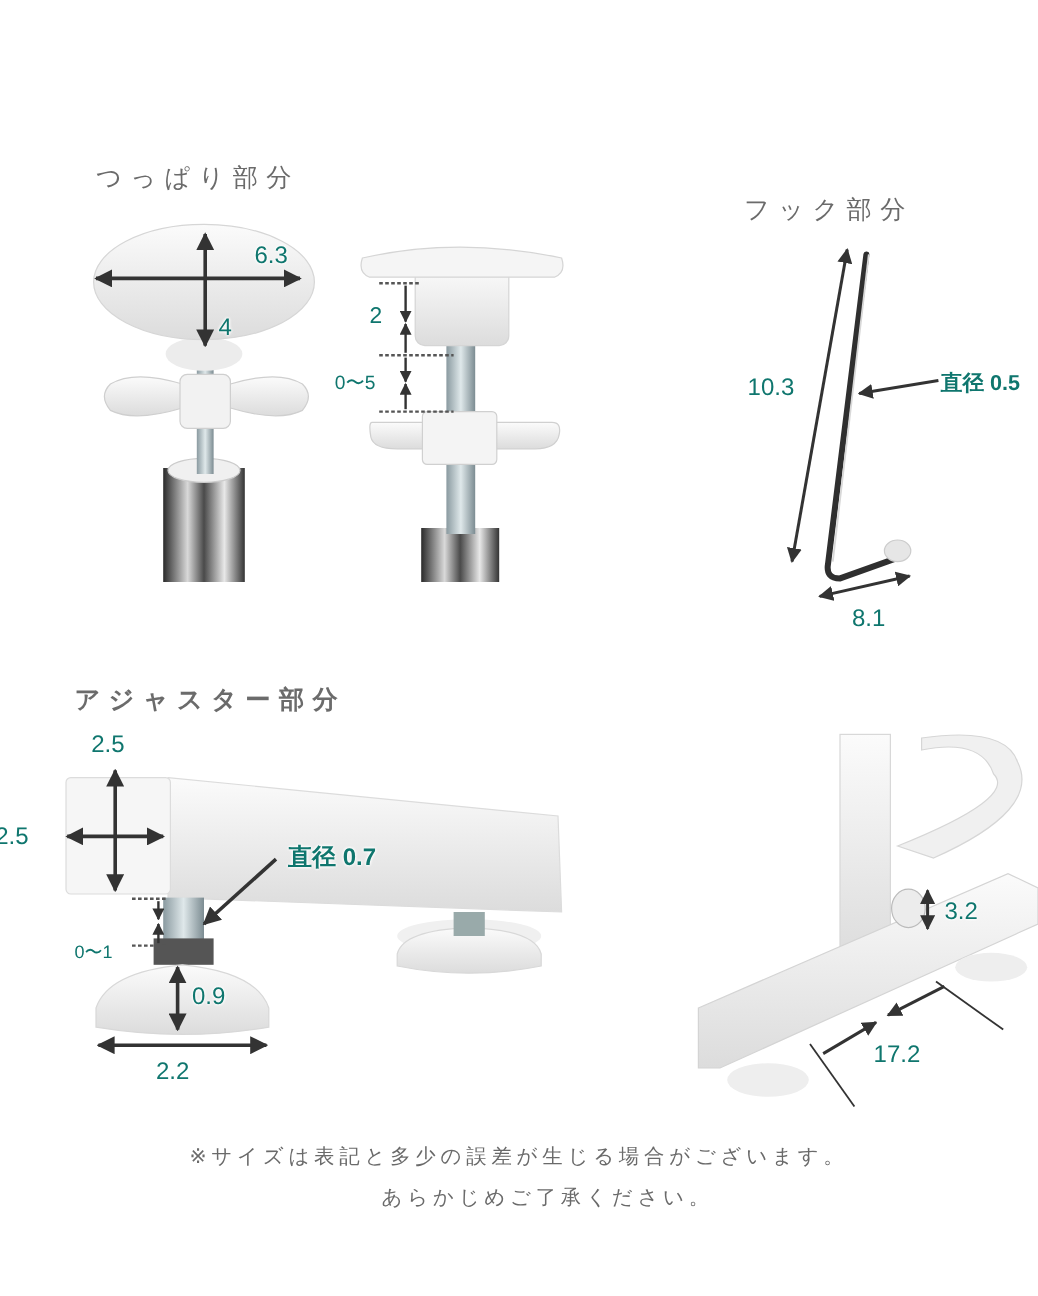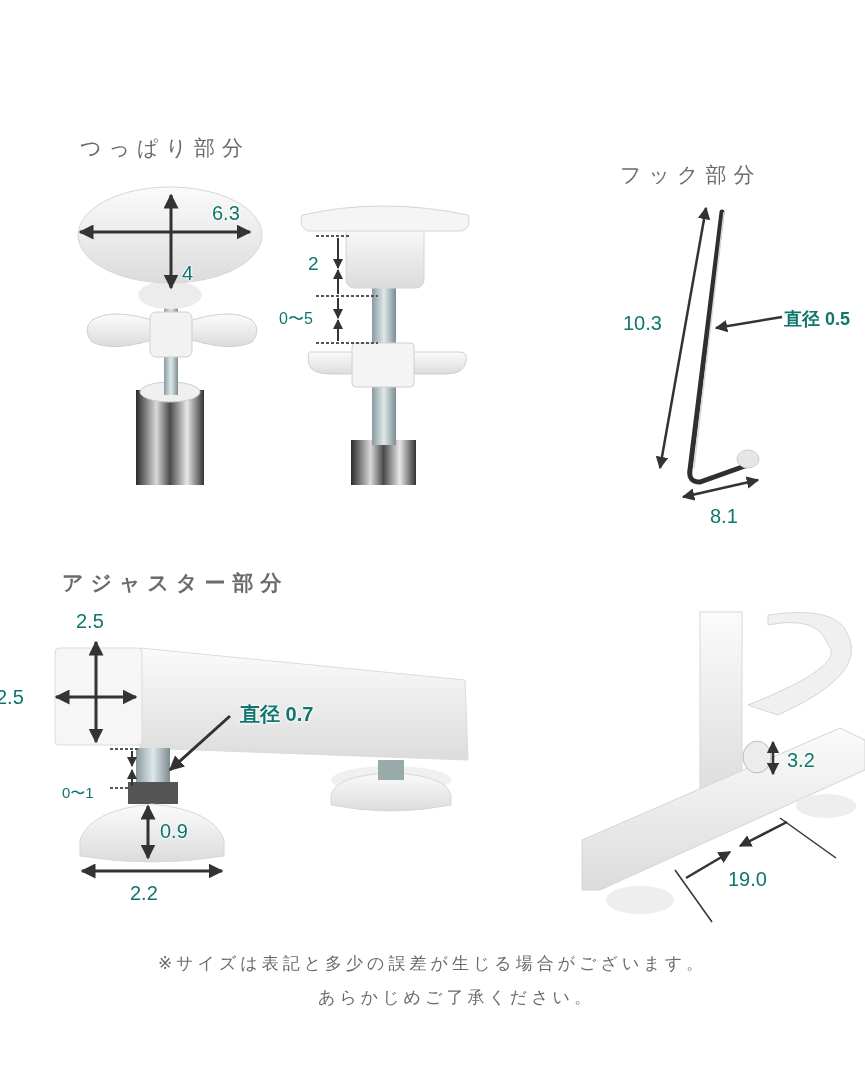--- a/index.html
+++ b/index.html
@@ -144,16 +144,16 @@
 <div class="abs dim" style="left:710px;top:505px;">8.1</div>
 
 <div class="abs dim" style="left:76px;top:610px;">2.5</div>
 <div class="abs dim" style="left:-4px;top:686px;">2.5</div>
 <div class="abs dim halo" style="left:240px;top:701px;font-size:20px;font-weight:bold;">直径 0.7</div>
 <div class="abs dim" style="left:62px;top:757px;font-size:15px;margin-top:27px;">0〜1</div>
 <div class="abs dim halo" style="left:160px;top:820px;">0.9</div>
 <div class="abs dim" style="left:130px;top:882px;">2.2</div>
 
 <div class="abs dim halo" style="left:787px;top:749px;">3.2</div>
-<div class="abs dim" style="left:728px;top:868px;">19.0</div>
+<div class="abs dim" style="left:728px;top:868px;">17.2</div>
 
 <div class="abs note" style="top:952px;">※サイズは表記と多少の誤差が生じる場合がございます。</div>
 <div class="abs note" style="top:986px;margin-left:24px;">あらかじめご了承ください。</div>
 
 </body></html>

